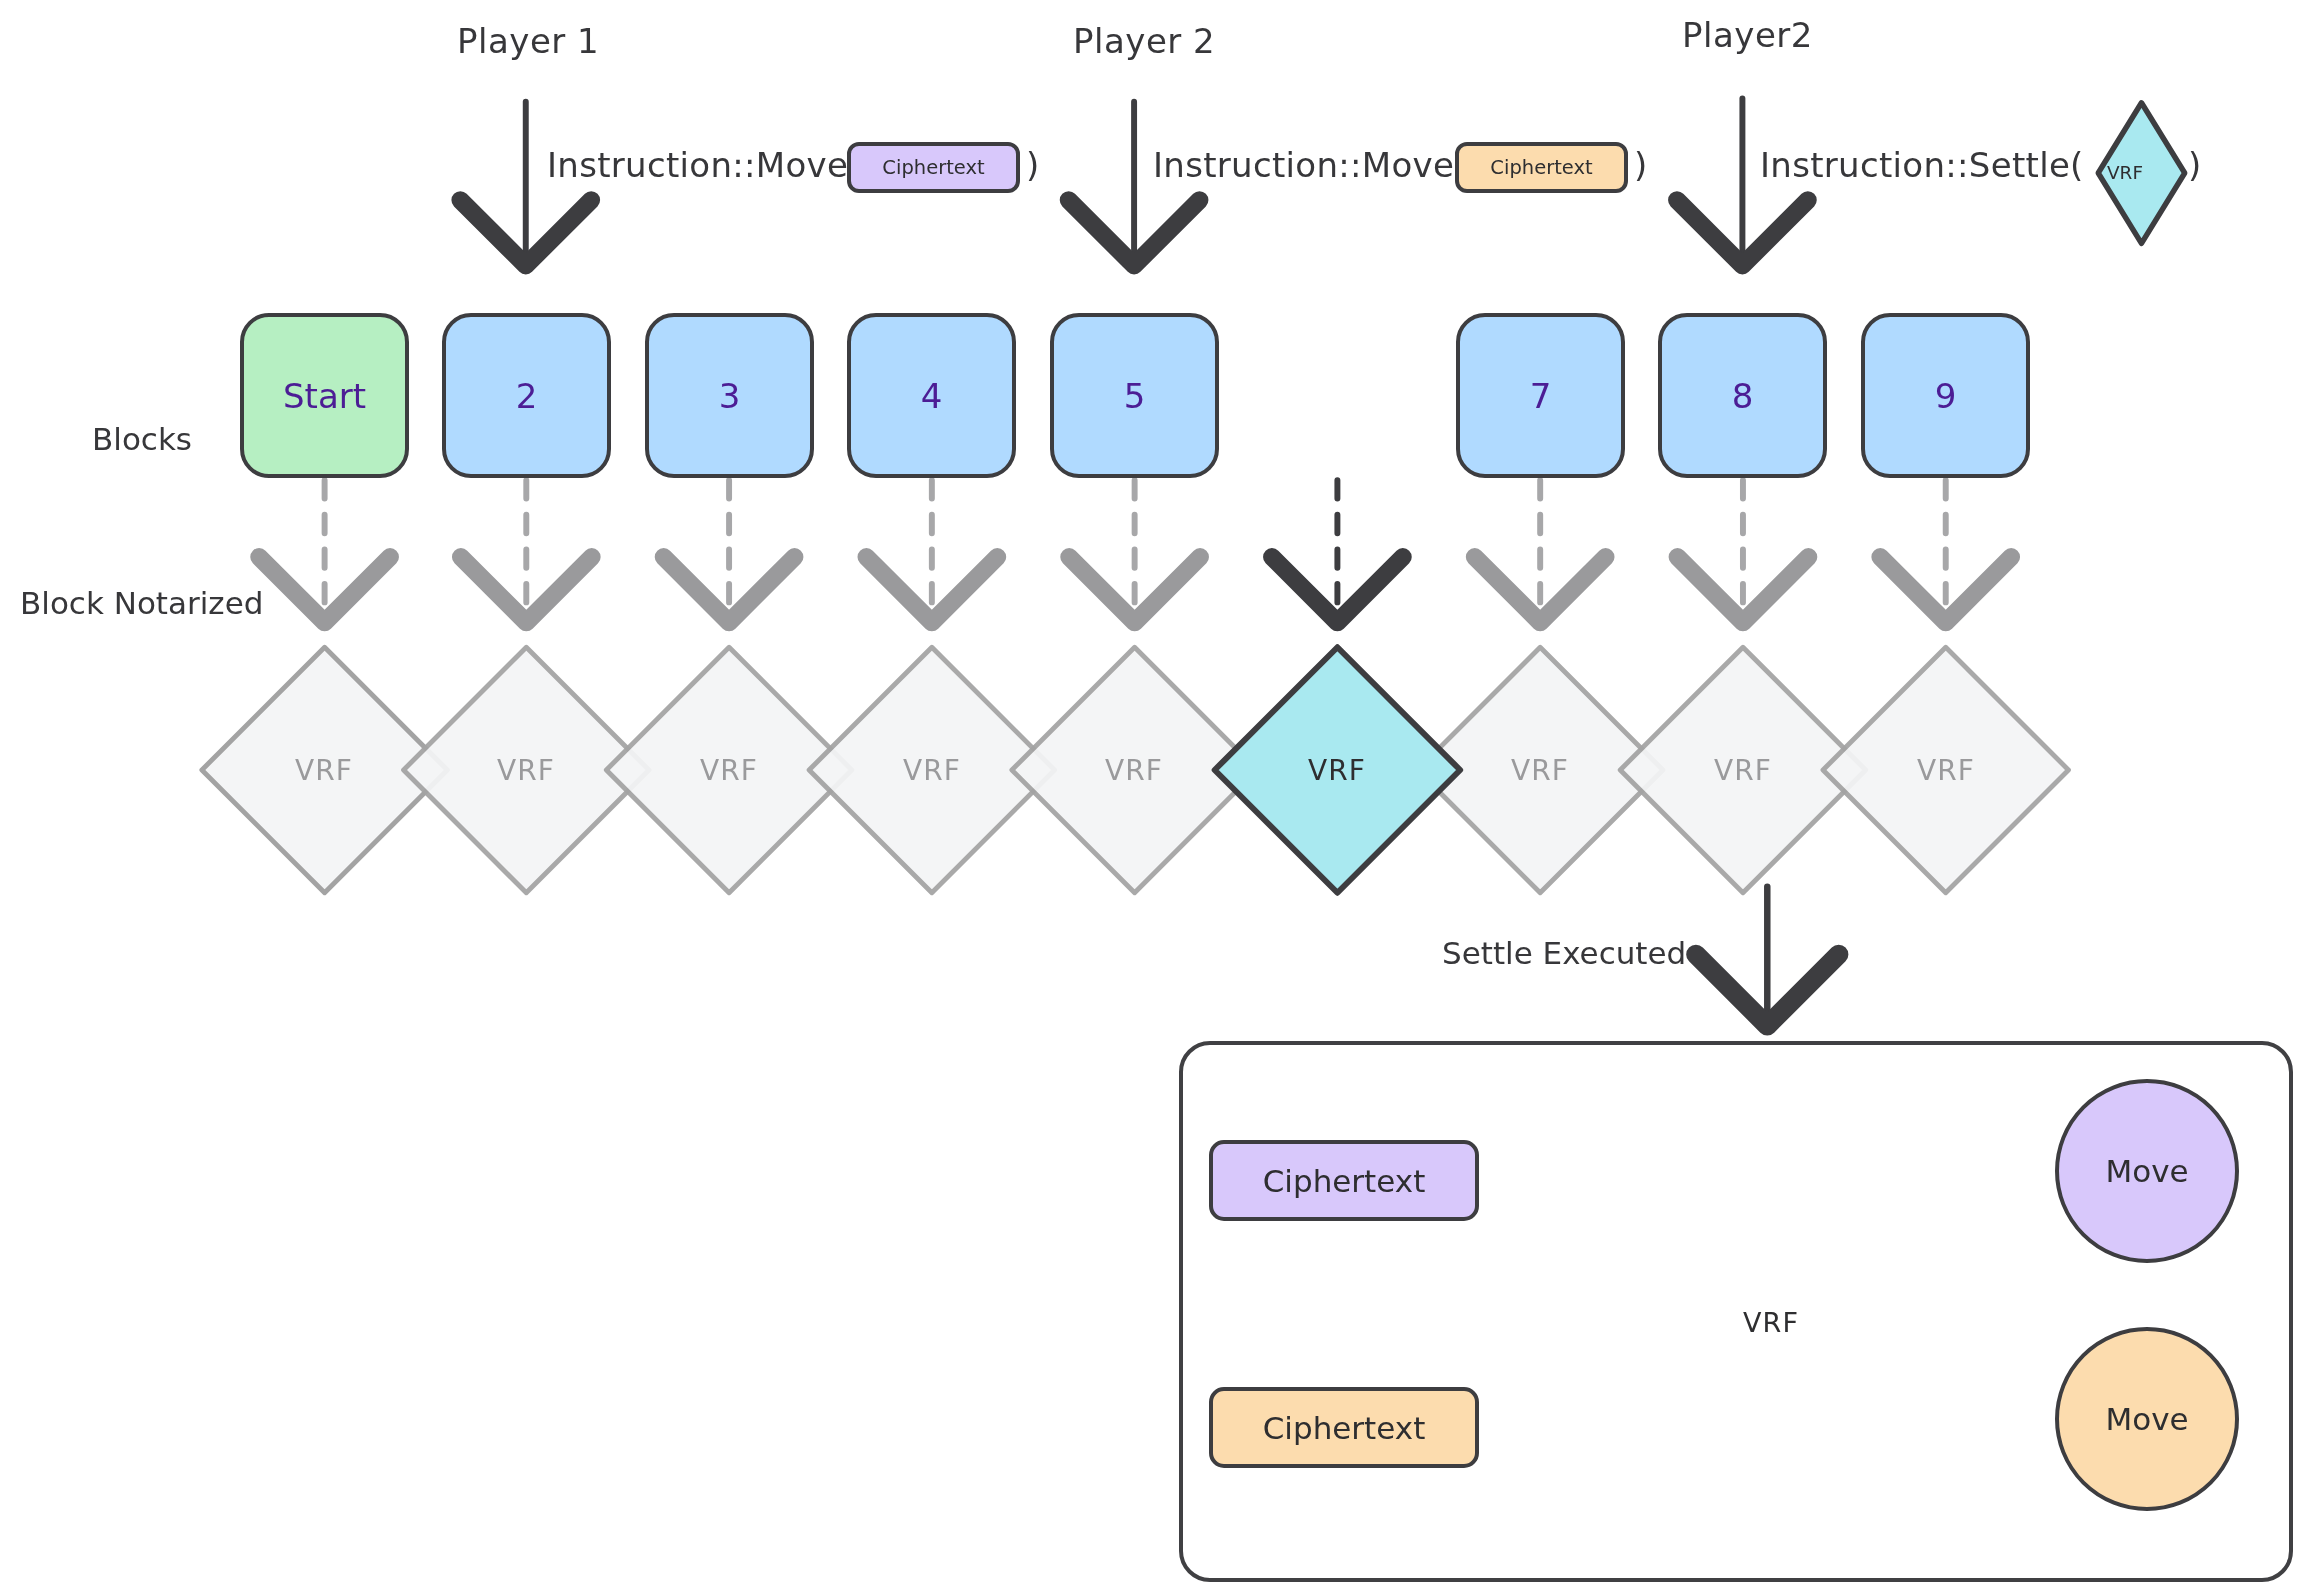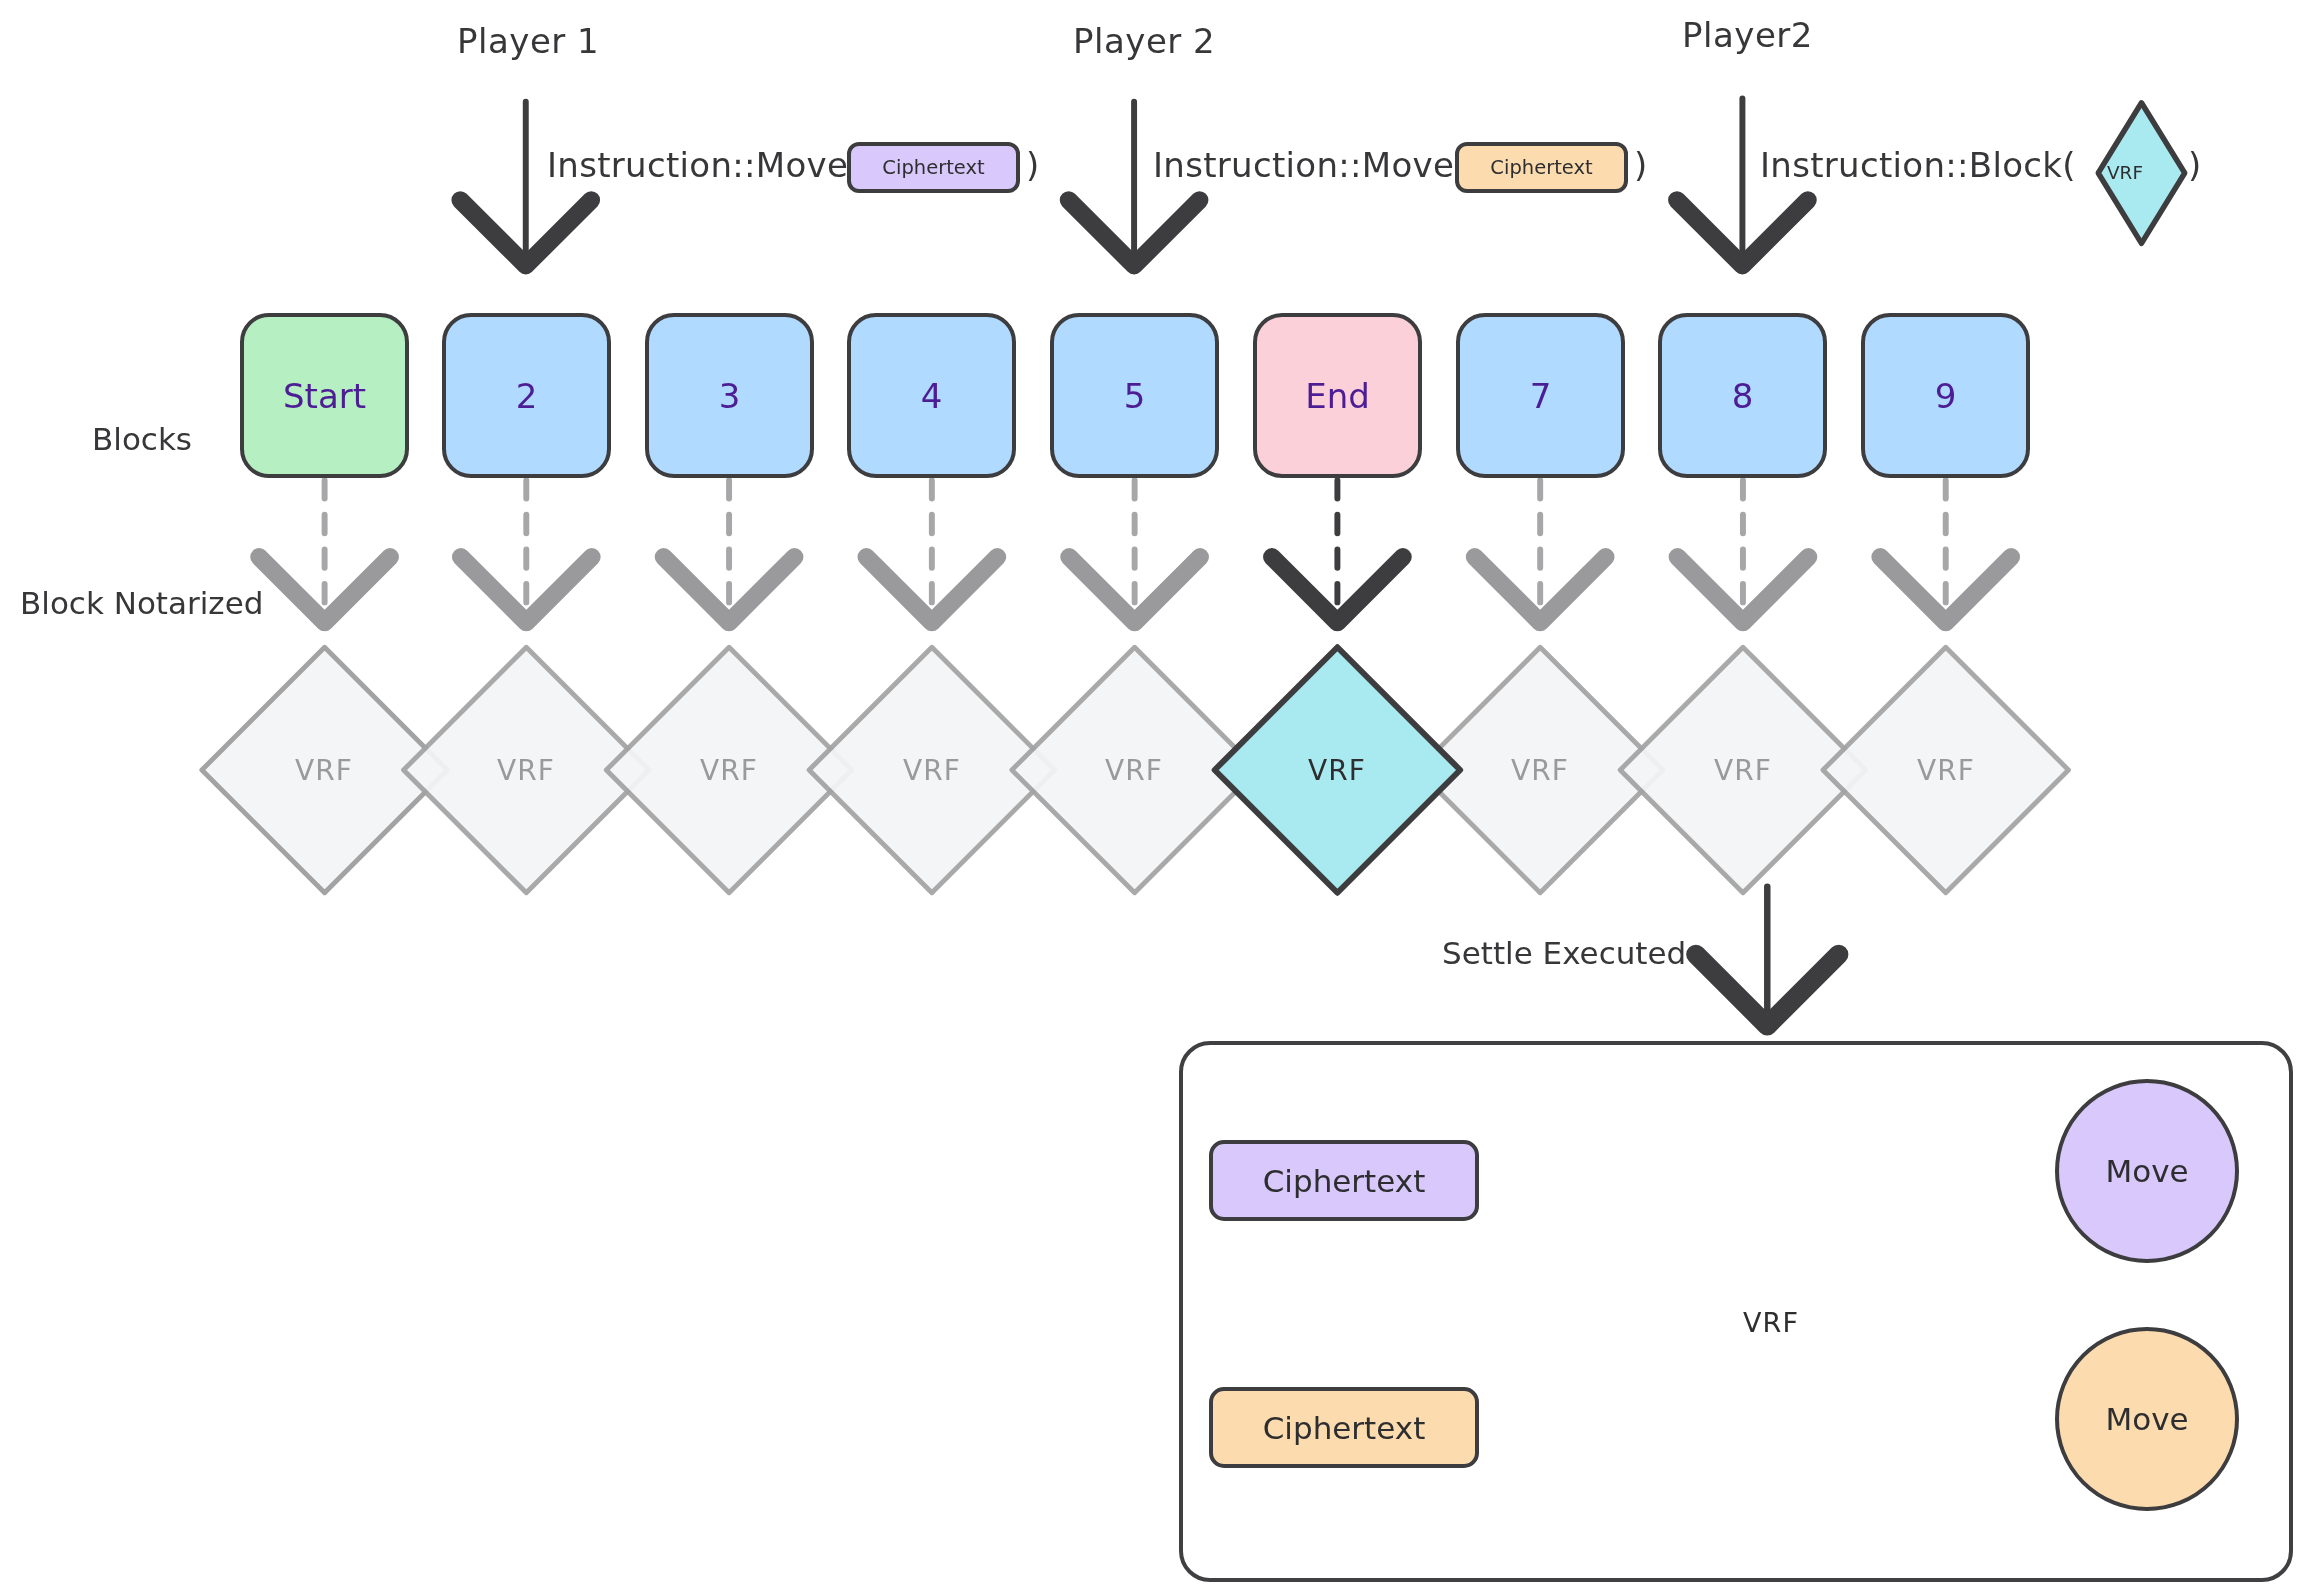--- a/index.html
+++ b/index.html
@@ -182,21 +182,21 @@
   <div class="txt instr-label" style="left:1026px;top:145px;">)</div>
 
   <div class="txt player-label" style="left:1073px;top:20.5px;">Player 2</div>
   <div class="txt instr-label" style="left:1153px;top:145px;">Instruction::Move(</div>
   <div class="chip orange" style="left:1455px;top:142px;width:173px;height:51px;">
     <span>Ciphertext</span>
   </div>
   <div class="txt instr-label" style="left:1634px;top:145px;">)</div>
 
   <div class="txt player-label" style="left:1682px;top:15px;">Player2</div>
-  <div class="txt instr-label" style="left:1760px;top:145px;">Instruction::Block(</div>
+  <div class="txt instr-label" style="left:1760px;top:145px;">Instruction::Settle(</div>
   <div class="txt" style="left:2125px;top:162px;font-size:18.4px;color:#2e2e30;transform:translateX(-50%);">VRF</div>
   <div class="txt instr-label" style="left:2188px;top:145px;">)</div>
 
   <div class="txt row-label" style="left:92px;top:377px;">Blocks</div>
   <div class="txt row-label" style="left:20px;top:541px;">Block Notarized</div>
   <div class="txt exec-label" style="left:1442px;top:935px;">Settle Executed</div>
 
   <div class="block green" style="left:240px;top:313px;">
     <span>Start</span>
   </div>
@@ -204,23 +204,20 @@
     <span>2</span>
   </div>
   <div class="block blue" style="left:645px;top:313px;">
     <span>3</span>
   </div>
   <div class="block blue" style="left:847px;top:313px;">
     <span>4</span>
   </div>
   <div class="block blue" style="left:1050px;top:313px;">
     <span>5</span>
-  </div>
-  <div class="block pink" style="left:1253px;top:313px;">
-    <span>End</span>
   </div>
   <div class="block blue" style="left:1456px;top:313px;">
     <span>7</span>
   </div>
   <div class="block blue" style="left:1658px;top:313px;">
     <span>8</span>
   </div>
   <div class="block blue" style="left:1861px;top:313px;">
     <span>9</span>
   </div>

